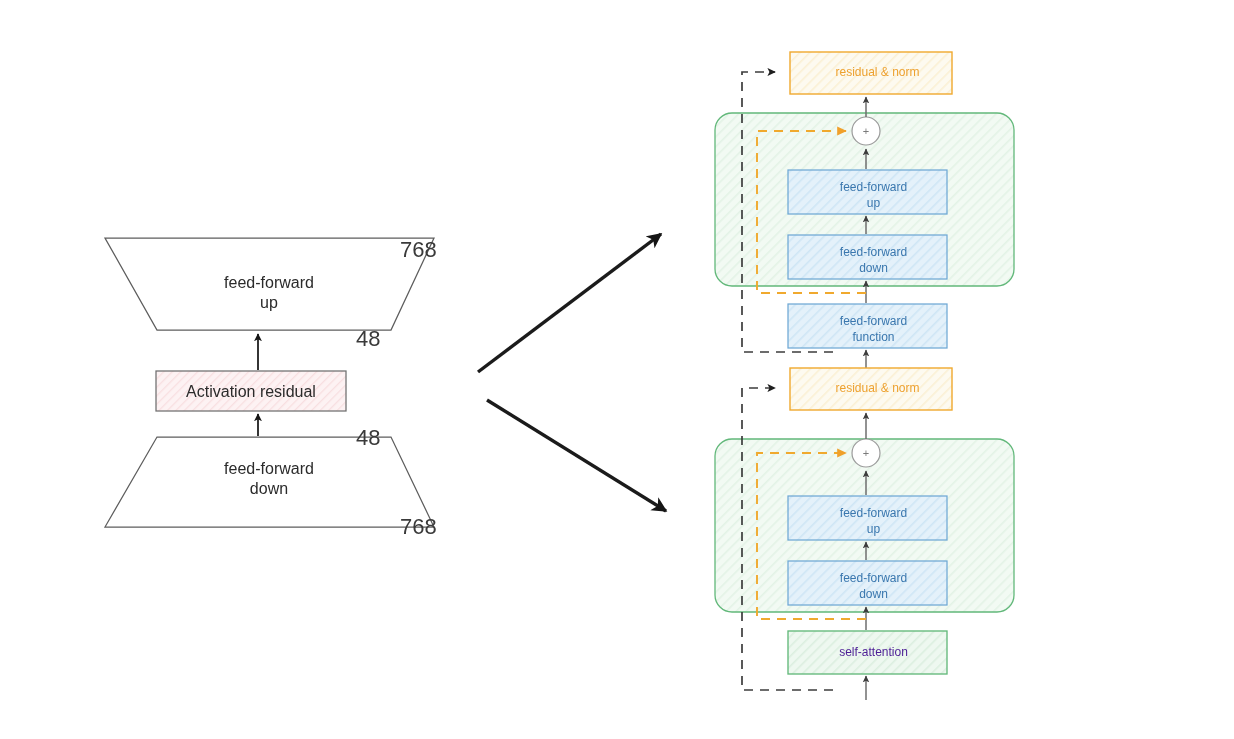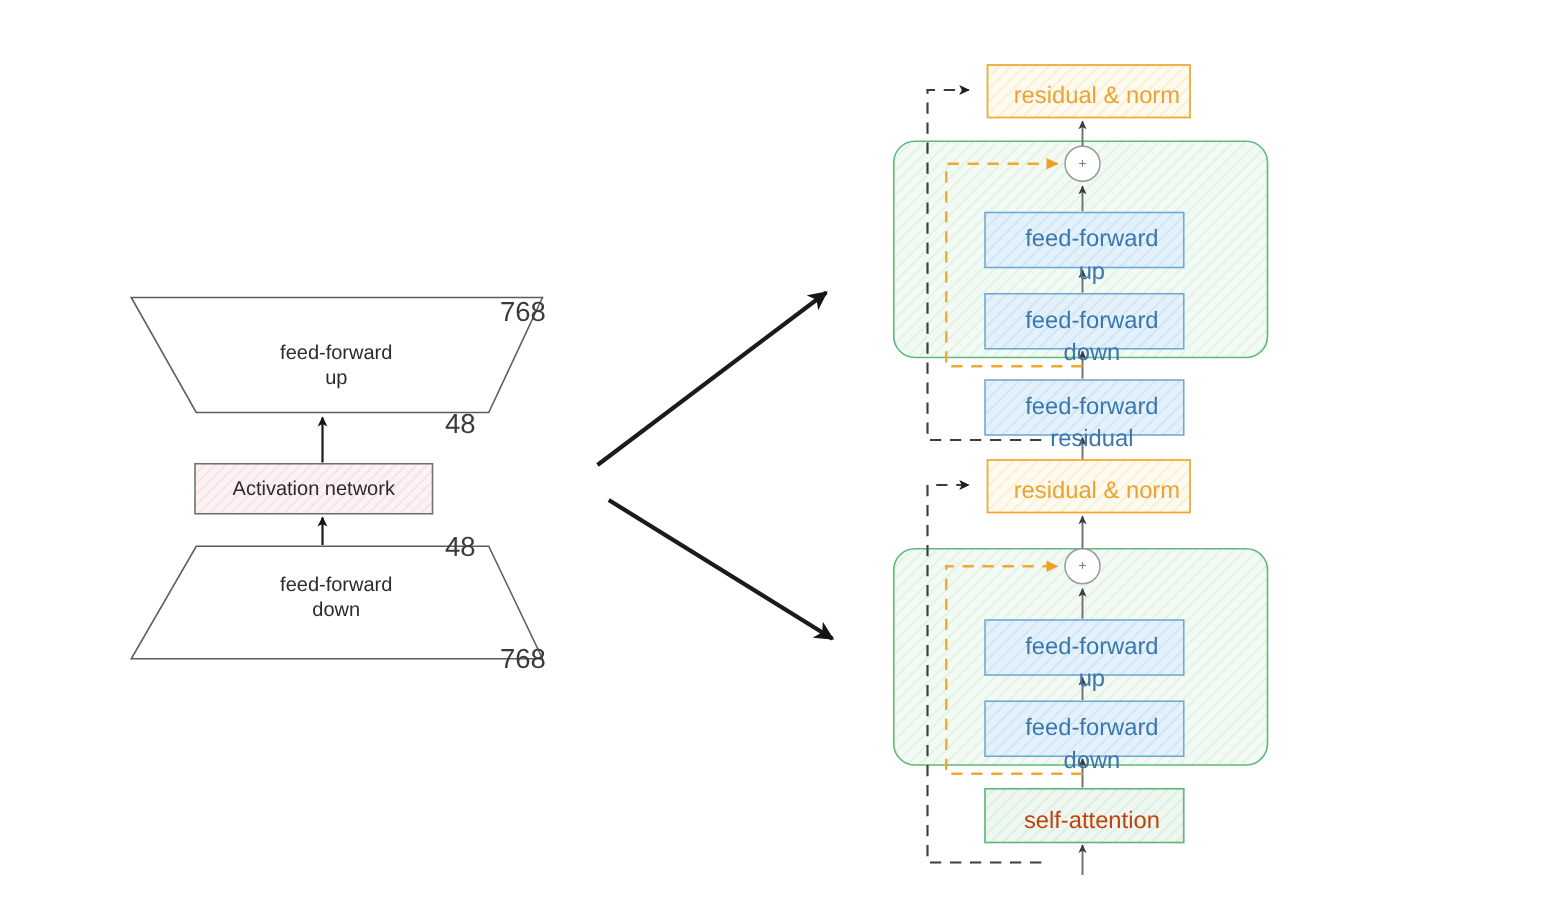--- a/index.html
+++ b/index.html
@@ -39,28 +39,28 @@
     font-size: 16px;
     color: #2b2b2b;
     text-align: center;
   }
   .act-label {
     font-size: 16px;
     color: #2b2b2b;
     text-align: center;
   }
   .box-label {
-    font-size: 19px;
+    font-size: 12px;
     text-align: center;
     line-height: 1.35;
     padding-left: 13px;
   }
   .box-label.blue { color: #3a77ae; }
   .box-label.orange { color: #eda12f; }
-  .box-label.green { color: #c2410c; }
+  .box-label.green { color: #4c1d95; }
   .plus-label {
     font-size: 11px;
     color: #7a7a7a;
     text-align: center;
   }
   .ctr {
     transform: translateX(-50%);
     text-align: center;
   }
 </style>
@@ -192,21 +192,21 @@
 
   <div class="lbl trap-label ctr" style="left:269px; top:273px;">
     <div>feed-forward</div>
     <div>up</div>
   </div>
 
   <div class="lbl dim-label" style="left:400px; top:236px;">768</div>
 
   <div class="lbl dim-label" style="left:356px; top:325px;">48</div>
 
-  <div class="lbl act-label ctr" style="left:251px; top:382px;">Activation network</div>
+  <div class="lbl act-label ctr" style="left:251px; top:382px;">Activation residual</div>
 
   <div class="lbl dim-label" style="left:356px; top:424px;">48</div>
 
   <div class="lbl trap-label ctr" style="left:269px; top:459px;">
     <div>feed-forward</div>
     <div>down</div>
   </div>
 
   <div class="lbl dim-label" style="left:400px; top:513px;">768</div>
 
@@ -219,21 +219,21 @@
     <div>up</div>
   </div>
 
   <div class="lbl box-label blue ctr" style="left:867px; top:244px;">
     <div>feed-forward</div>
     <div>down</div>
   </div>
 
   <div class="lbl box-label blue ctr" style="left:867px; top:313px;">
     <div>feed-forward</div>
-    <div>residual</div>
+    <div>function</div>
   </div>
 
   <div class="lbl box-label orange ctr" style="left:871px; top:380px;">residual &amp; norm</div>
 
   <div class="lbl plus-label ctr" style="left:866px; top:446px;">+</div>
 
   <div class="lbl box-label blue ctr" style="left:867px; top:505px;">
     <div>feed-forward</div>
     <div>up</div>
   </div>

